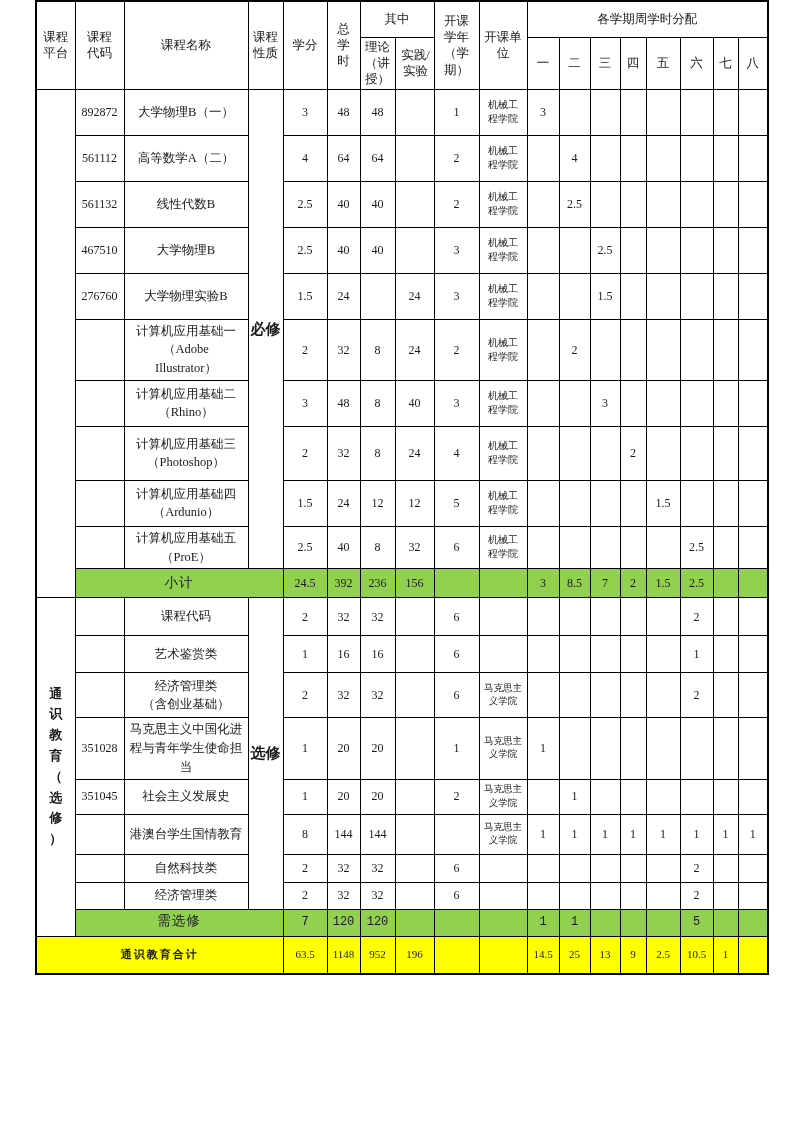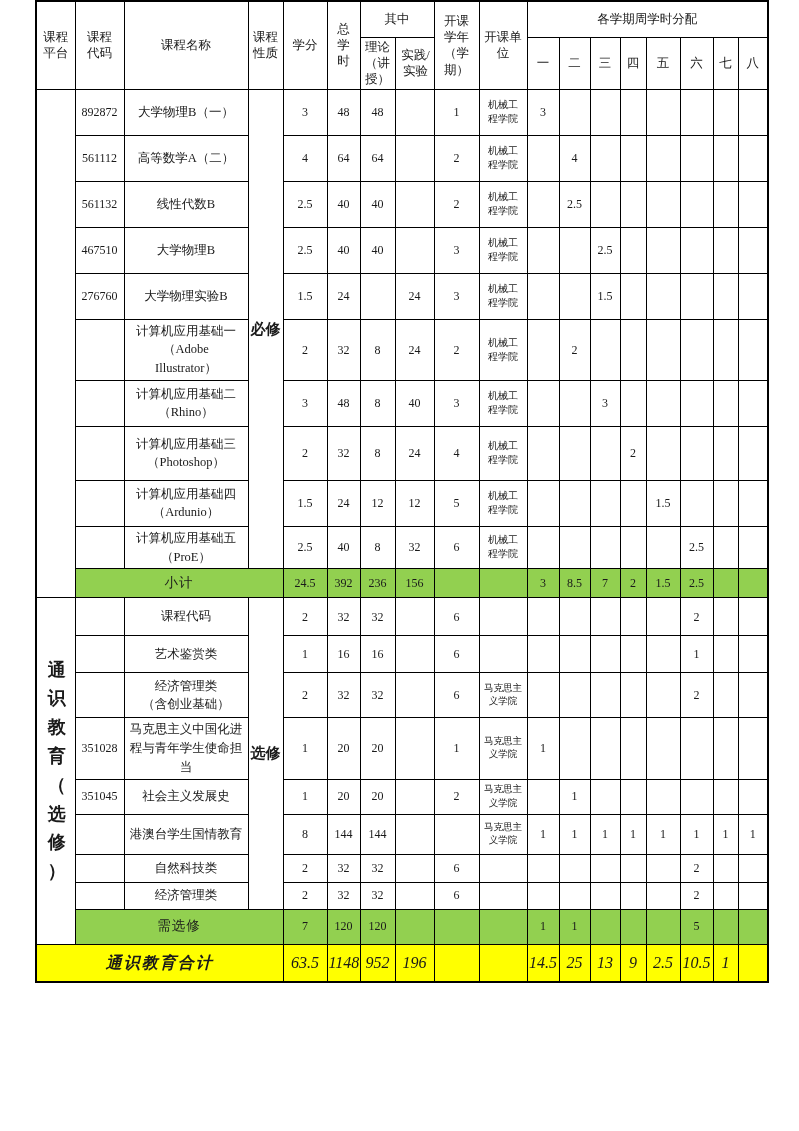--- a/index.html
+++ b/index.html
@@ -26,29 +26,29 @@
   tr.h1{height:36px;}
   tr.h2{height:52px;}
   .wb{display:inline-block;word-break:break-all;line-break:anywhere;}
   .w14{width:14px;}
   .w26{width:27px;}
   .w38{width:38px;}
   td.name{font-size:12.5px;white-space:pre-line;line-height:1.5;padding:2px;}
   td.nature{font-weight:bold;font-size:15px;}
   td.platform{font-weight:bold;}
   .vtext{display:inline-block;width:16px;word-break:break-all;line-break:anywhere;
-         font-size:18px;line-height:1.6;font-weight:bold;}
+         font-size:13px;line-height:1.6;font-weight:bold;}
   .uwrap{display:inline-block;width:38px;word-break:break-all;line-break:anywhere;
          font-size:10px;line-height:1.4;}
   .uwrap.sm{font-size:9.5px;width:40px;}
   tr.subtotal td{background:var(--green,#92D050);}
   td.stlabel{font-size:13.5px;letter-spacing:1px;}
   tr.grandtotal td{background:var(--yellow,#FFFF00);}
   td.gtlabel{font-size:14.5px;font-weight:bold;letter-spacing:2px;}
-  tr.grandtotal td{font-size:16px;font-style:italic;}
+  tr.grandtotal td{font-size:11px;}
 </style>
 </head>
 <body>
 
 <div class="page">
 
   <table class="plan">
     <colgroup>
       <col style="width:39px">
         <col style="width:49px">
@@ -441,21 +441,21 @@
           <td><span class="uwrap sm"></span></td>
           <td></td>
           <td></td>
           <td></td>
           <td></td>
           <td></td>
           <td>2</td>
           <td></td>
           <td></td>
         </tr>
-        <tr class="subtotal" style="height: 35px;">
+        <tr class="subtotal" style="height: 27px; font-family: Liberation Mono, monospace;">
           <td colspan="3" class="stlabel">需选修</td>
           <td>7</td>
           <td>120</td>
           <td>120</td>
           <td></td>
           <td></td>
           <td></td>
           <td>1</td>
           <td>1</td>
           <td></td>

